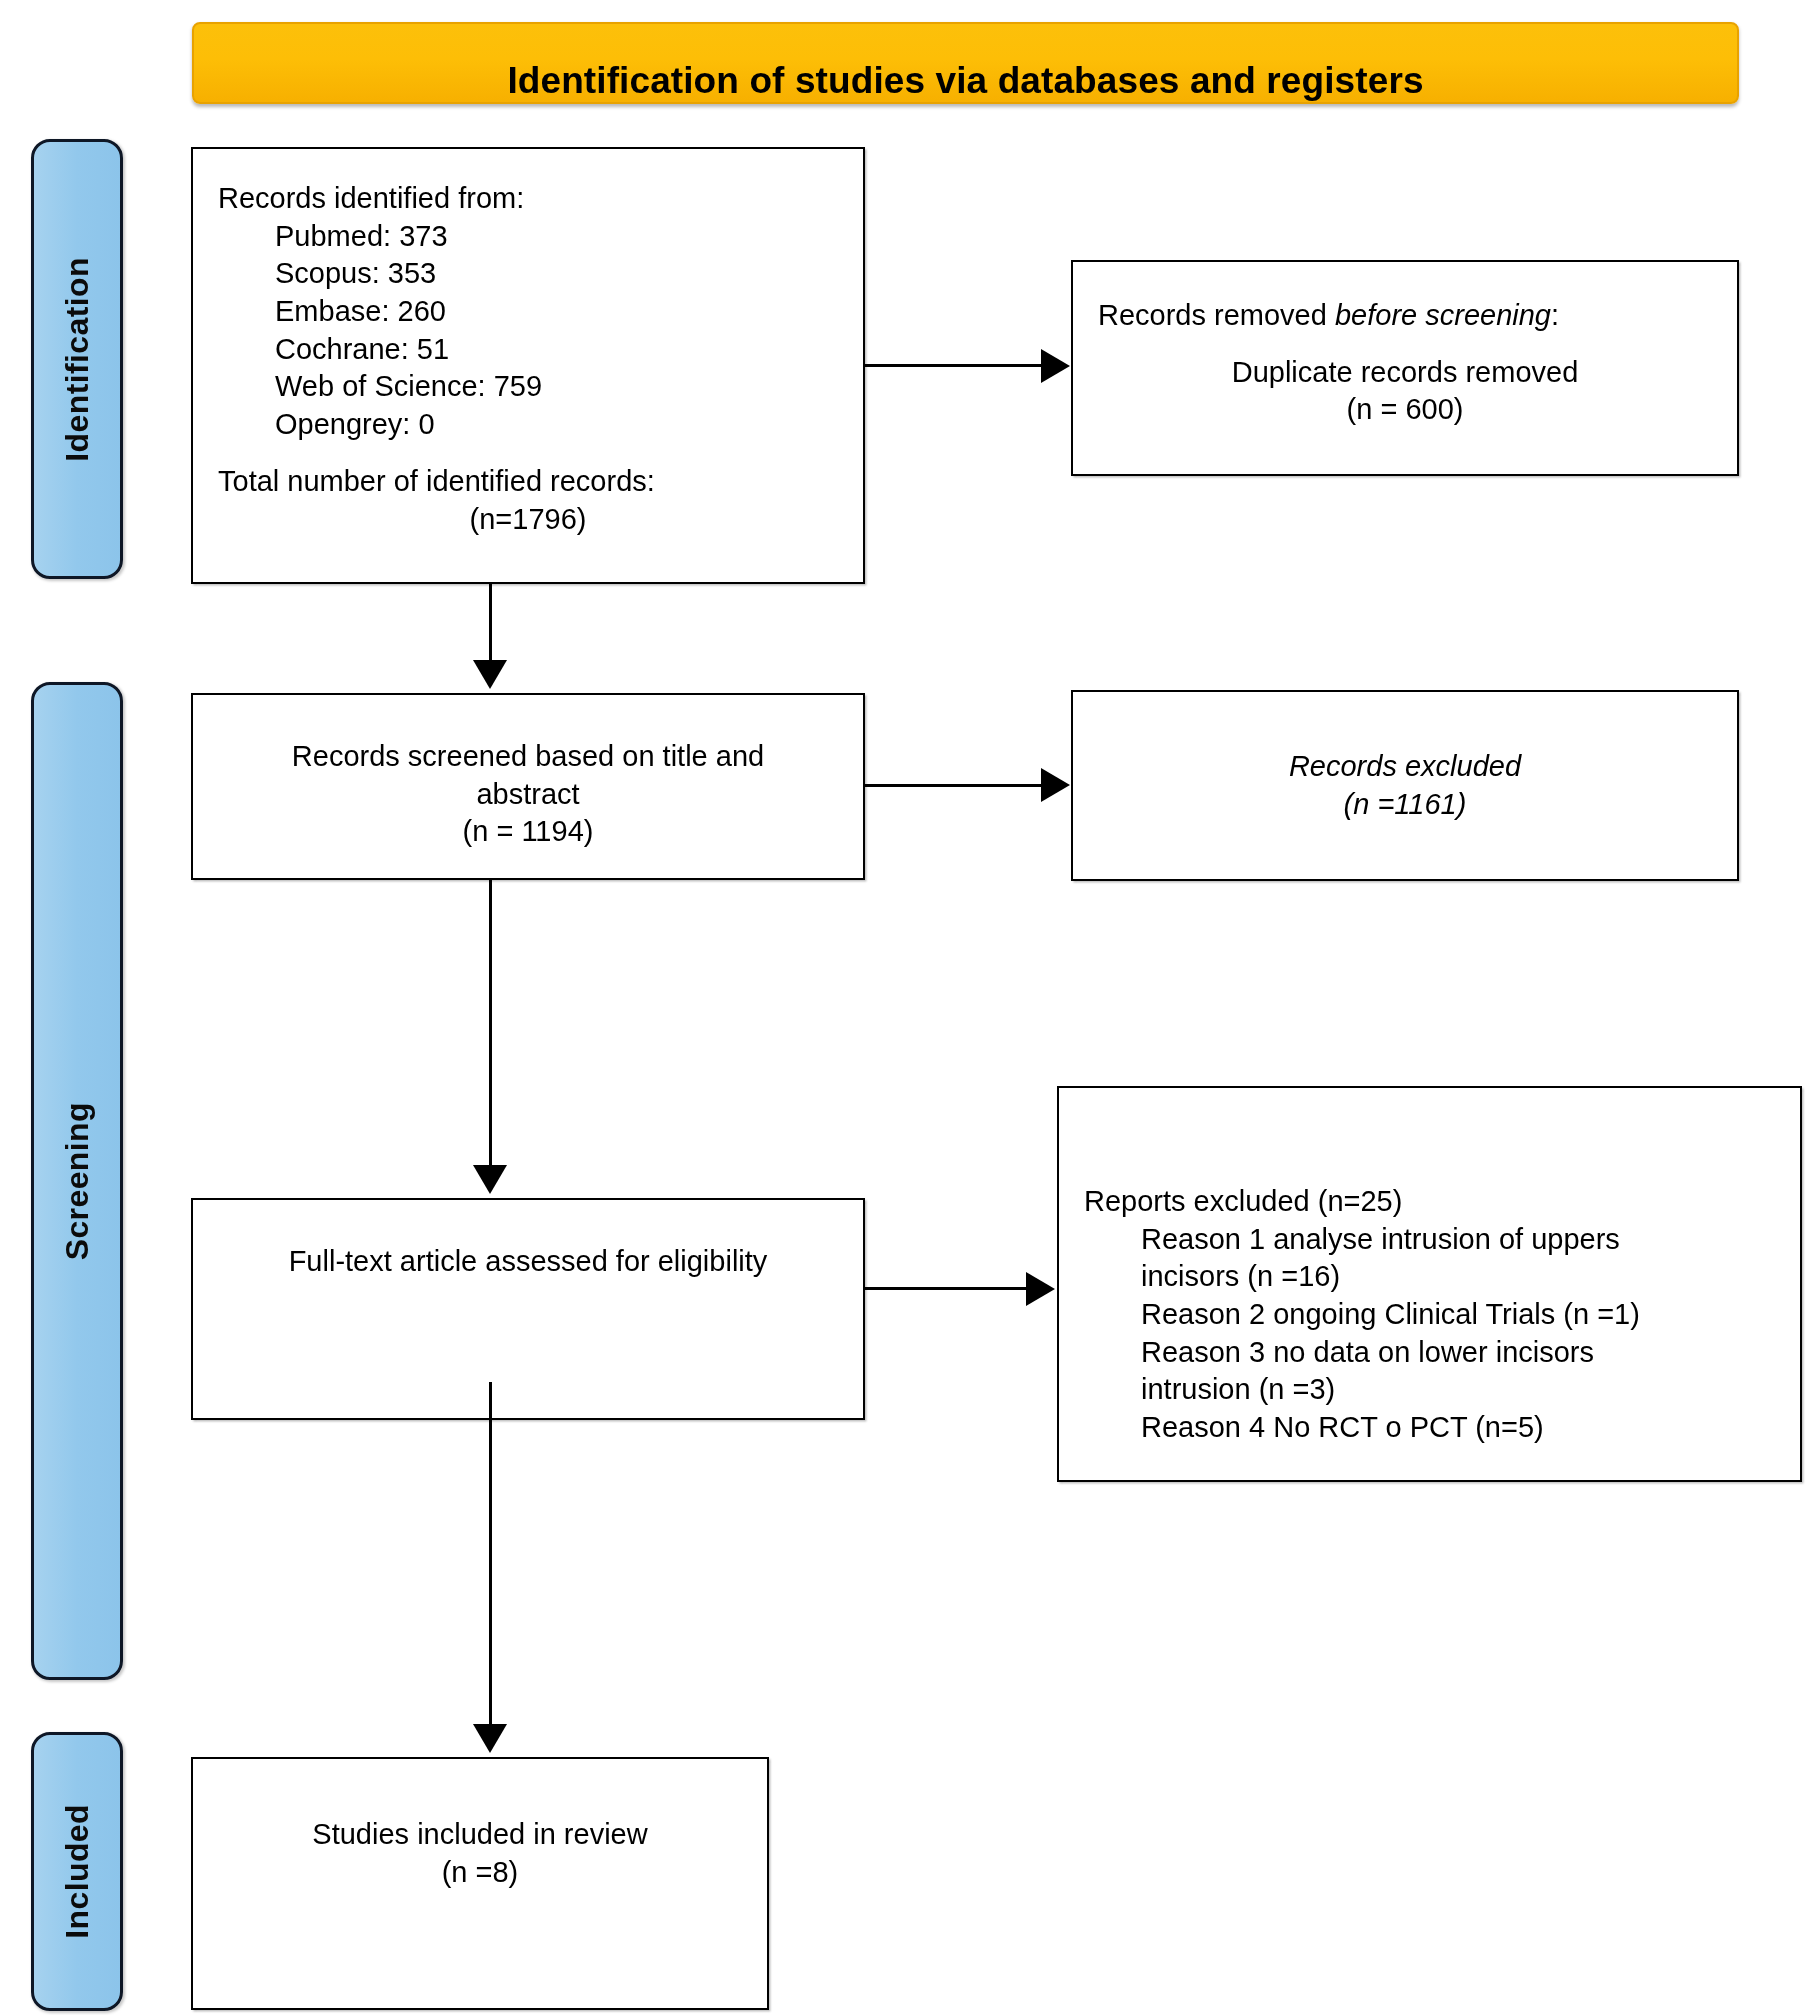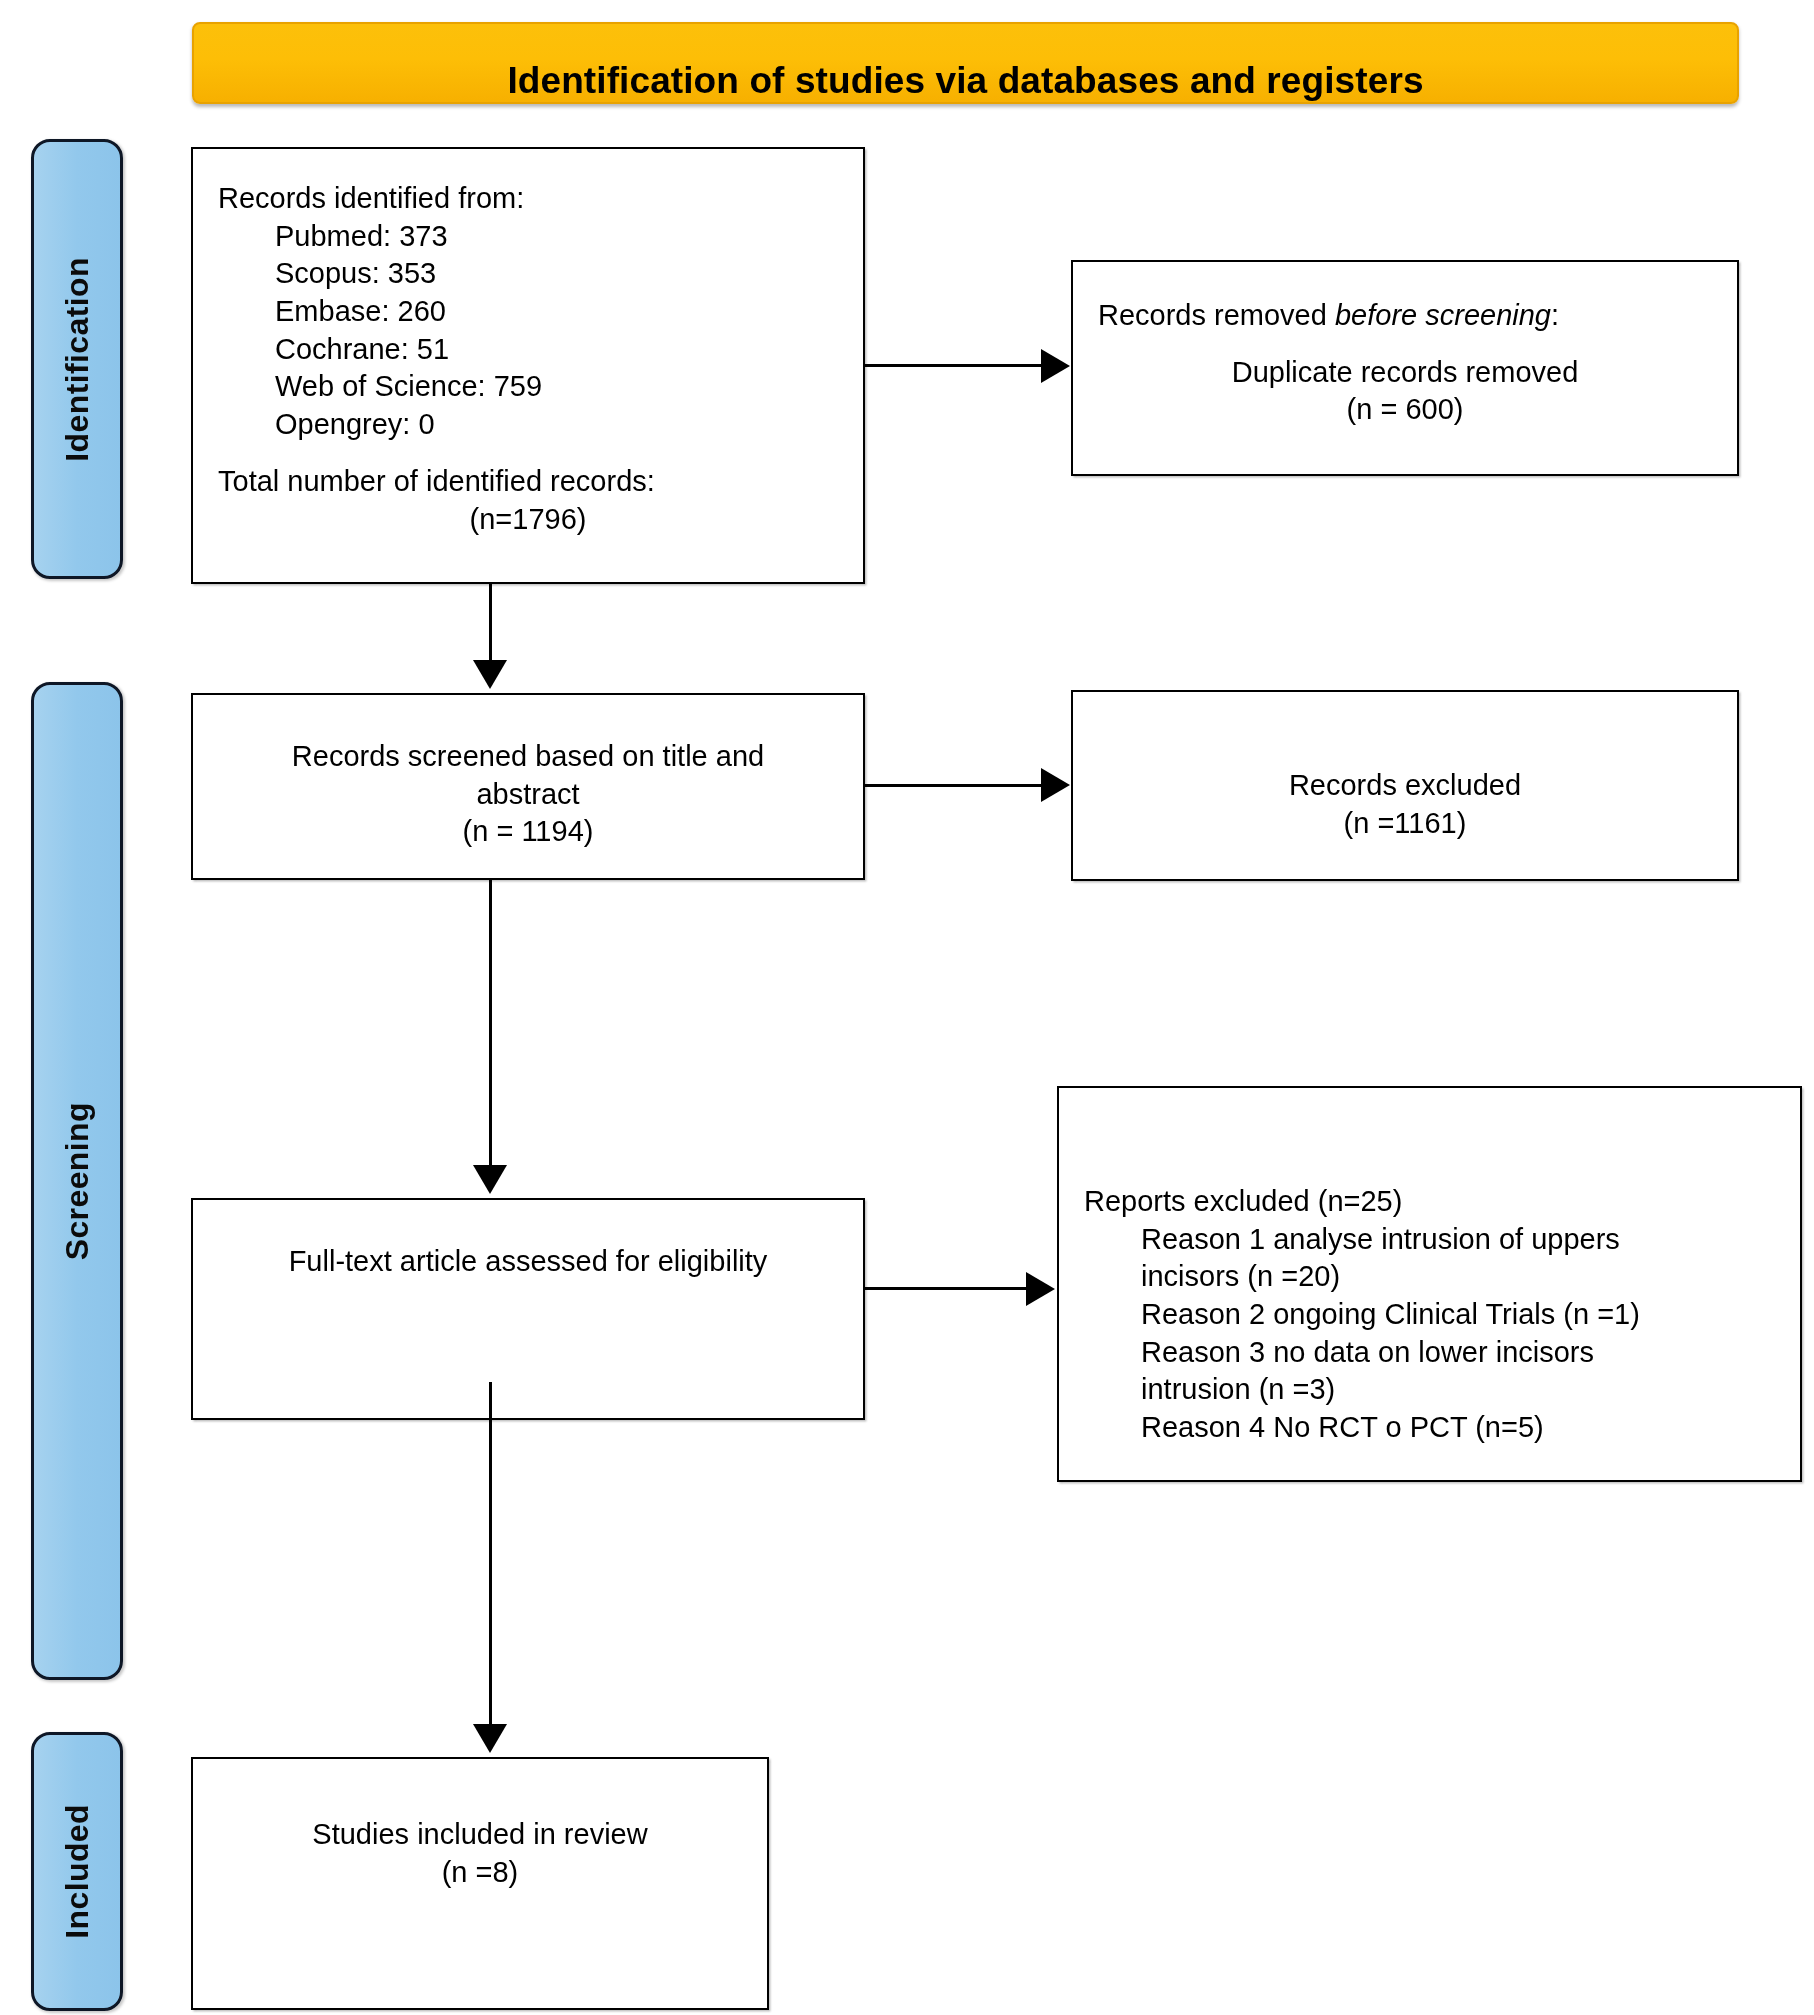--- a/index.html
+++ b/index.html
@@ -86,21 +86,21 @@
   #box-screened     { left:191px;  top:693px;  width:674px;  height:187px; }
   #box-excluded     { left:1071px; top:690px;  width:668px;  height:191px; }
   #box-fulltext     { left:191px;  top:1198px; width:674px;  height:222px; }
   #box-reports      { left:1057px; top:1086px; width:745px; height:396px; }
   #box-included     { left:191px;  top:1757px; width:578px;  height:253px; }
 
   
   #txt-identified { top:31px; }
   #txt-removed    { top:35px; }
   #txt-screened   { top:43px; }
-  #txt-excluded   { top:75px; }
+  #txt-excluded   { top:56px;font-style:italic; }
   #txt-fulltext   { top:43px; }
   #txt-reports    { top:95px; }
   #txt-included   { top:57px; }
 
   
   .vline{
     position:absolute;
     width:2.9px;
     background:#000000;
   }
@@ -202,21 +202,21 @@
   <div class="box" id="box-fulltext">
     <div class="box-inner center" id="txt-fulltext">
       <div>Full-text article assessed for eligibility</div>
     </div>
   </div>
 
   <div class="box" id="box-reports">
     <div class="box-inner left" id="txt-reports">
       <div>Reports excluded (n=25)</div>
       <div class="indent">Reason 1 analyse intrusion of uppers</div>
-      <div class="indent">incisors (n =20)</div>
+      <div class="indent">incisors (n =16)</div>
       <div class="indent">Reason 2 ongoing Clinical Trials (n =1)</div>
       <div class="indent">Reason 3 no data on lower incisors</div>
       <div class="indent">intrusion (n =3)</div>
       <div class="indent">Reason 4 No RCT o PCT (n=5)</div>
     </div>
   </div>
 
   <div class="box" id="box-included">
     <div class="box-inner center" id="txt-included">
       <div>Studies included in review</div>

